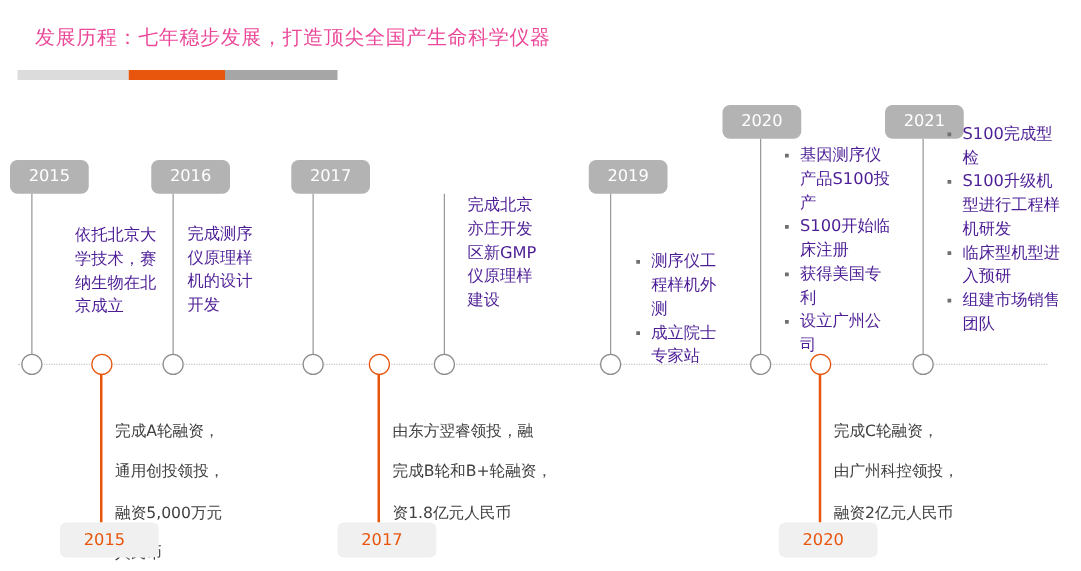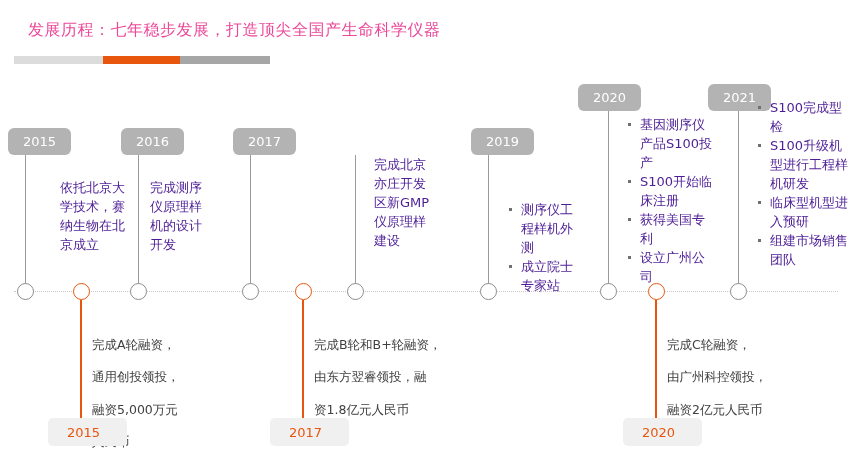--- a/index.html
+++ b/index.html
@@ -214,22 +214,22 @@
     <p>完成A轮融资，</p>
     <p>通用创投领投，</p>
     <p>融资5,000万元</p>
     <p>人民币</p>
   </div>
   <div class="year-badge-lower" style="left:48px; top:418px; width:79px;">2015</div>
 
   <div class="node down" style="left:295px; top:283px;"></div>
   <div class="stem down" style="left:302px; top:300px; height:118px;"></div>
   <div class="funding-text" style="left:314px; top:322px; width:140px;">
+    <p>由东方翌睿领投，融</p>
     <p>完成B轮和B+轮融资，</p>
-    <p>由东方翌睿领投，融</p>
     <p>资1.8亿元人民币</p>
   </div>
   <div class="year-badge-lower" style="left:270px; top:418px; width:79px;">2017</div>
 
   <div class="node down" style="left:648px; top:283px;"></div>
   <div class="stem down" style="left:655px; top:300px; height:118px;"></div>
   <div class="funding-text" style="left:667px; top:322px; width:130px;">
     <p>完成C轮融资，</p>
     <p>由广州科控领投，</p>
     <p>融资2亿元人民币</p>

